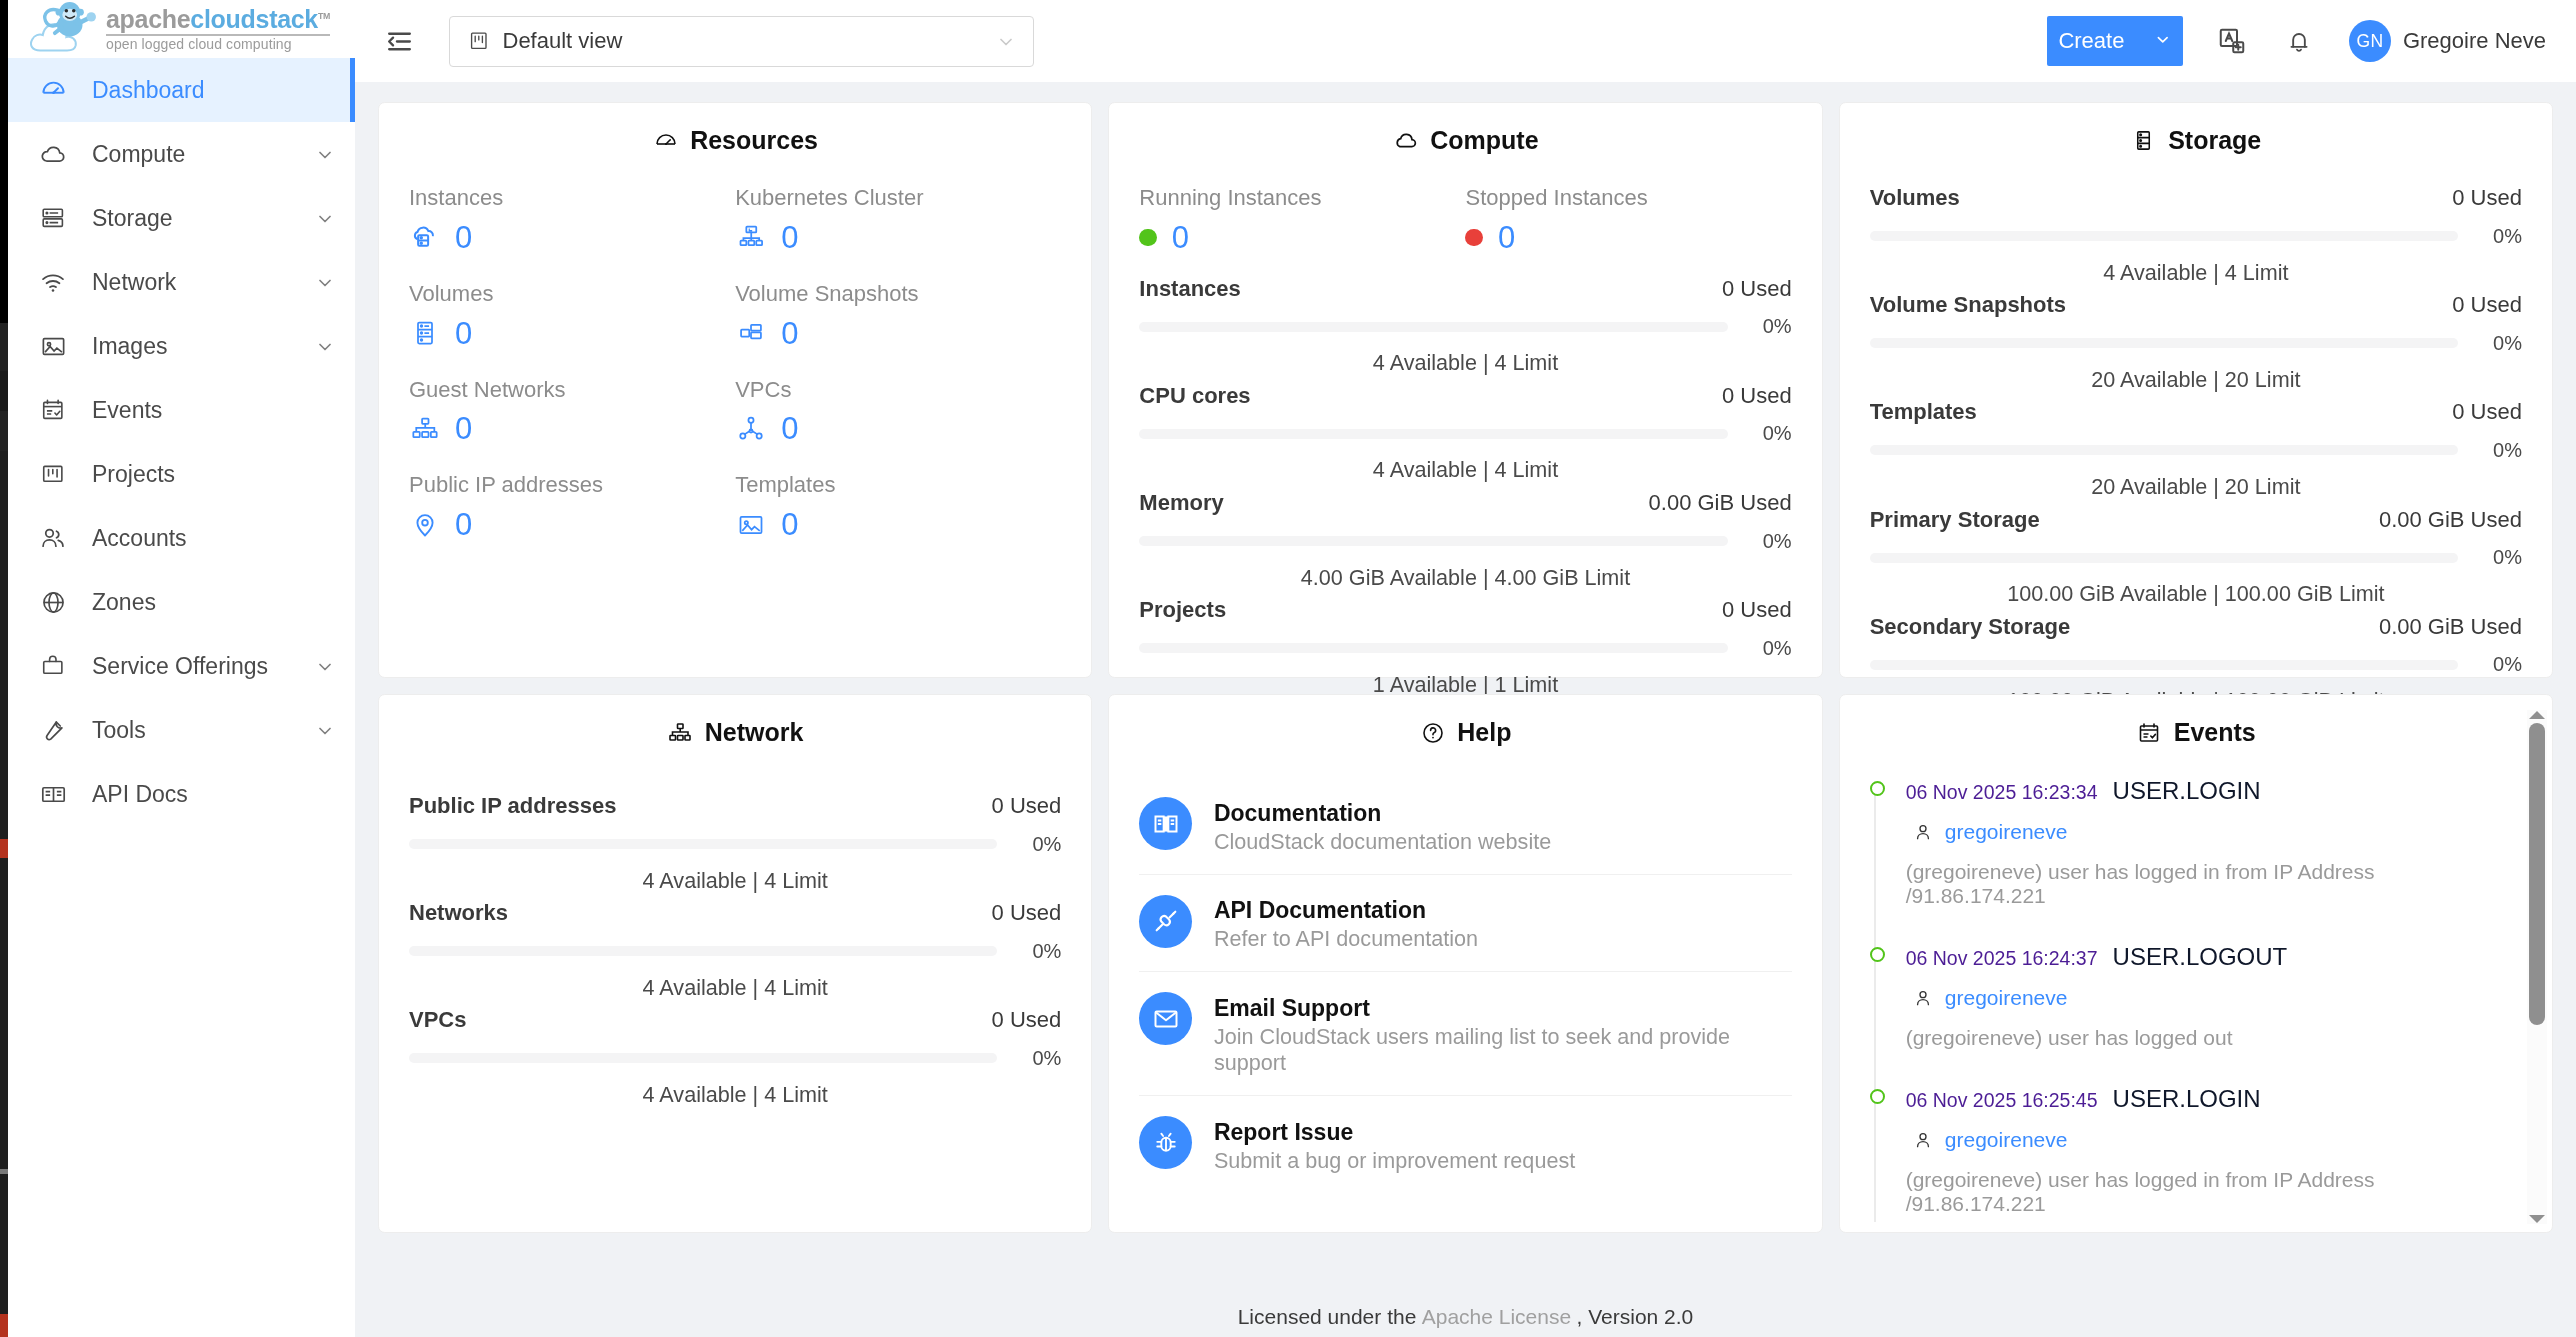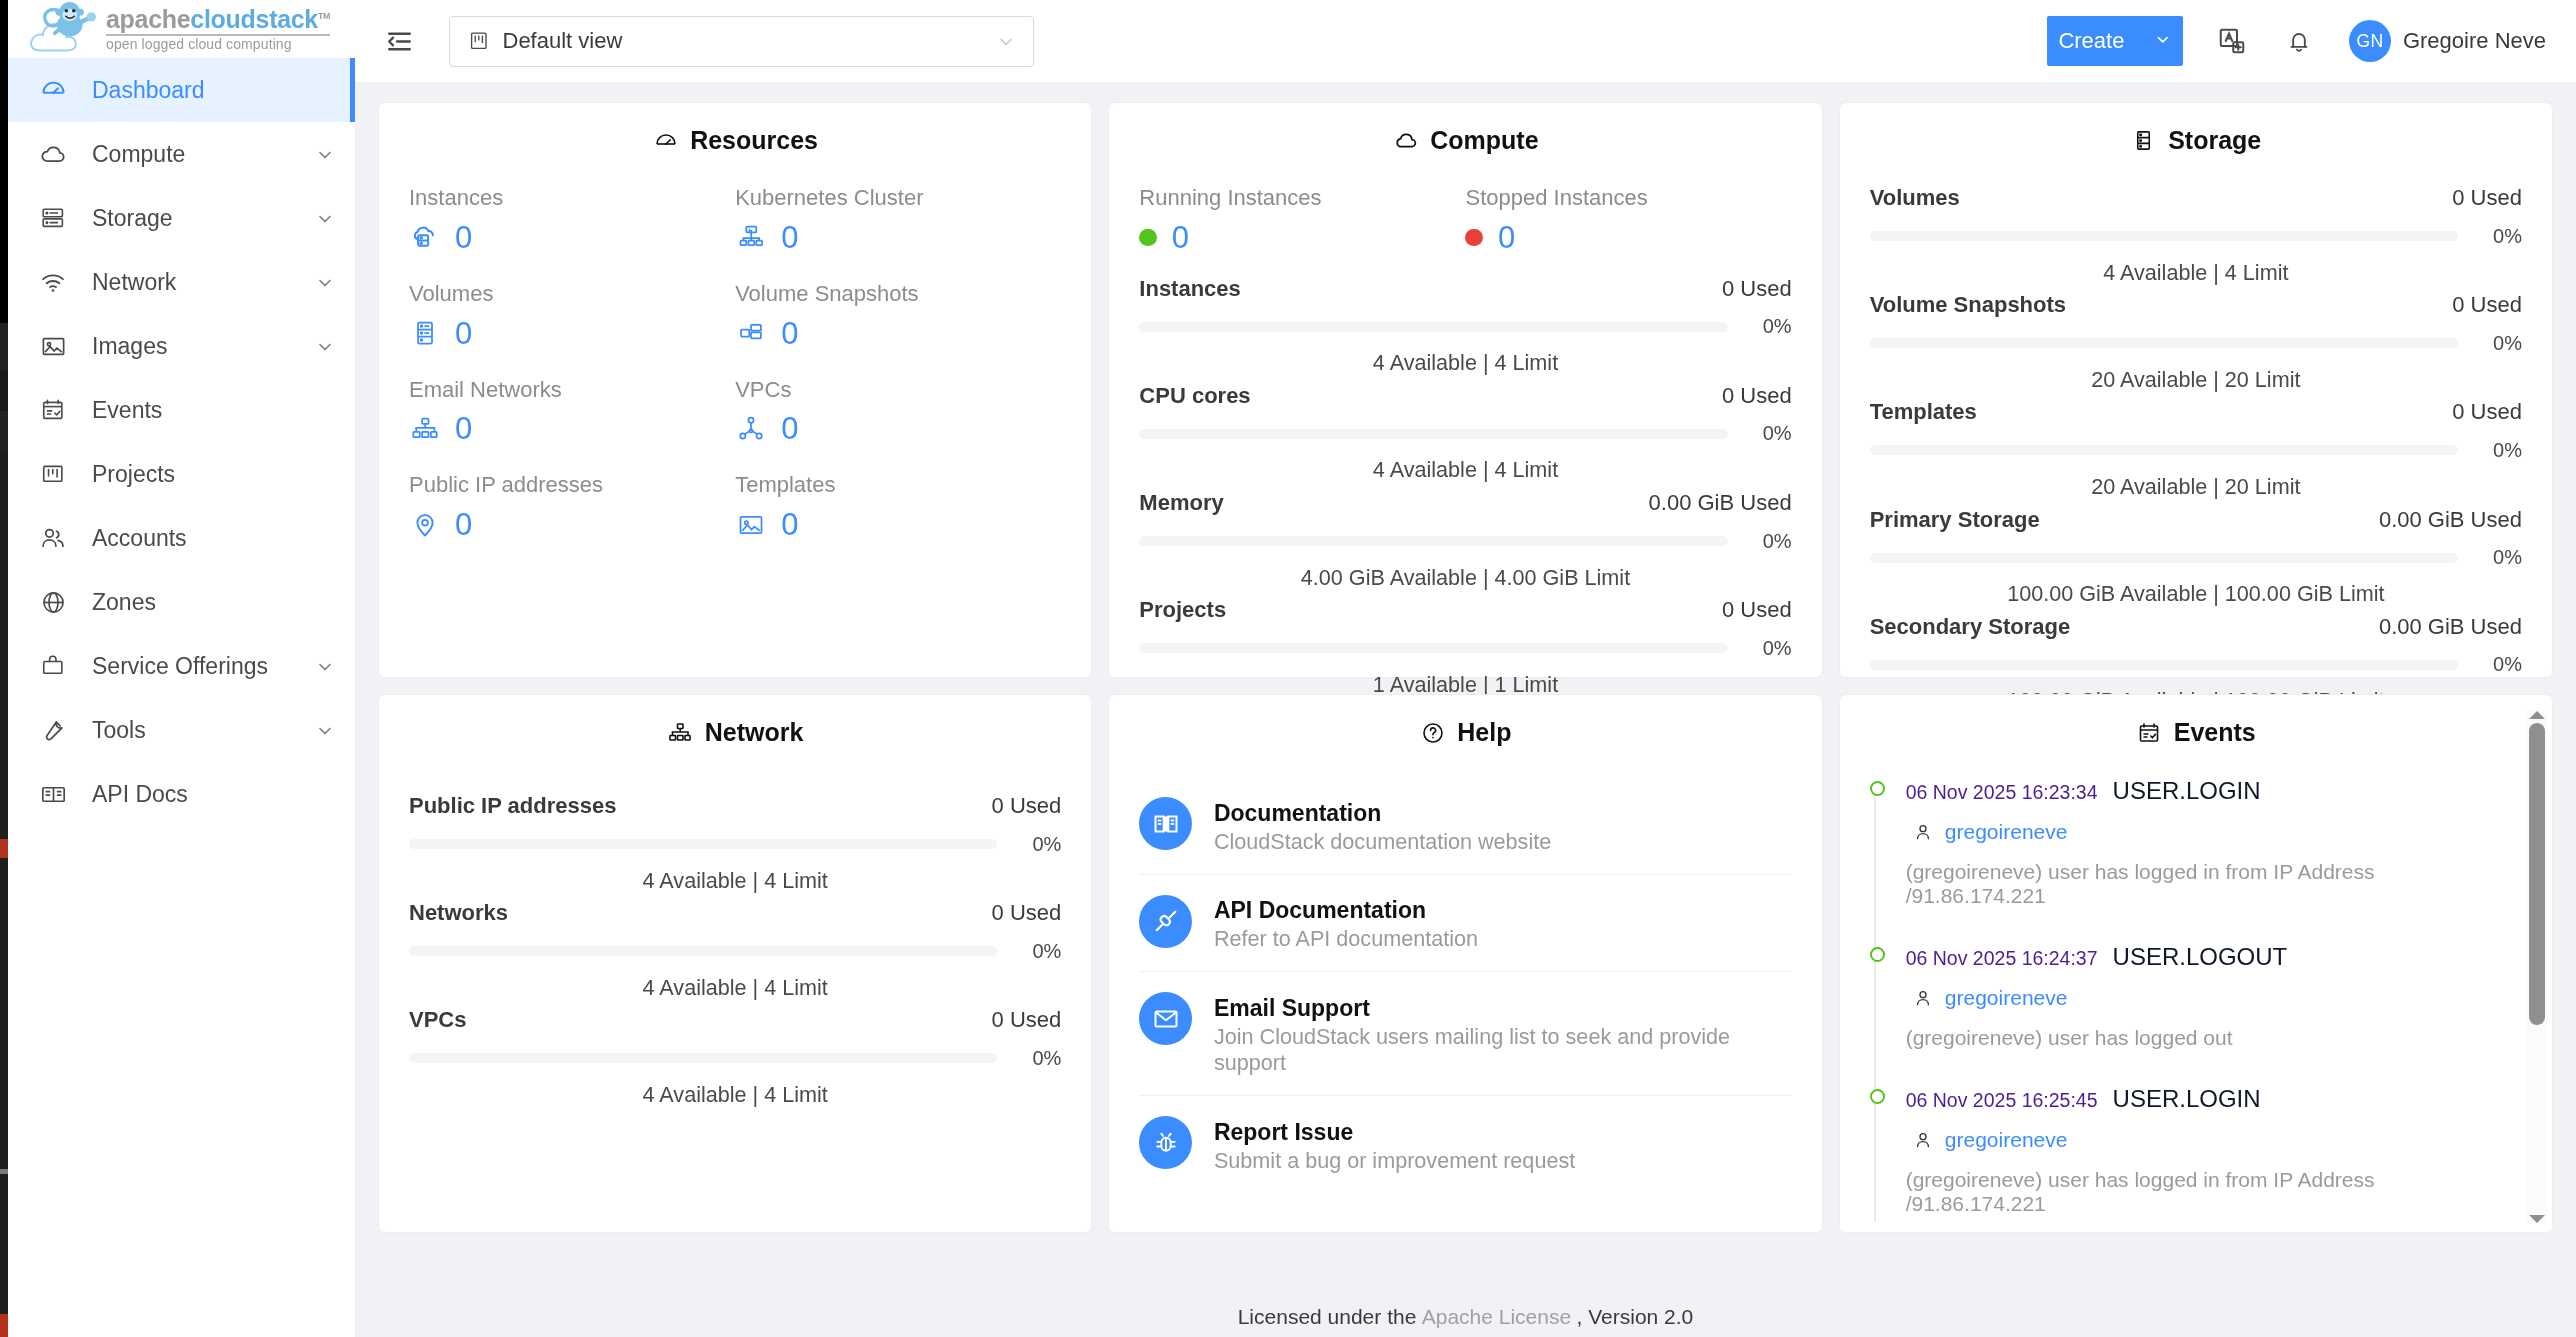--- a/index.html
+++ b/index.html
@@ -522,21 +522,21 @@
                   <rect x="3.5" y="9" width="7" height="6" rx=".6"></rect>
                     <rect x="12" y="5" width="8.5" height="5" rx=".6"></rect>
                     <rect x="12" y="11.5" width="8.5" height="5" rx=".6"></rect>
                 </svg>
               </span>
               <span class="res-num">0</span>
             </div>
           </div>
 
           <div class="res-cell">
-            <div class="res-label">Email Networks</div>
+            <div class="res-label">Guest Networks</div>
             <div class="res-val">
               <span class="res-ico">
                 <svg width="28" height="28" viewBox="0 0 24 24" fill="none" stroke="#3b8cff" stroke-width="1.5">
                   <rect x="9.5" y="3" width="5.5" height="4.5" rx=".6"></rect>
                   <path d="M12.2 7.5v3.5M4.5 14v-3h15.5v3"></path>
                   <rect x="2" y="14.5" width="5.5" height="4.5" rx=".6"></rect>
                     <rect x="9.5" y="14.5" width="5.5" height="4.5" rx=".6"></rect>
                     <rect x="17" y="14.5" width="5" height="4.5" rx=".6"></rect>
                 </svg>
               </span>

